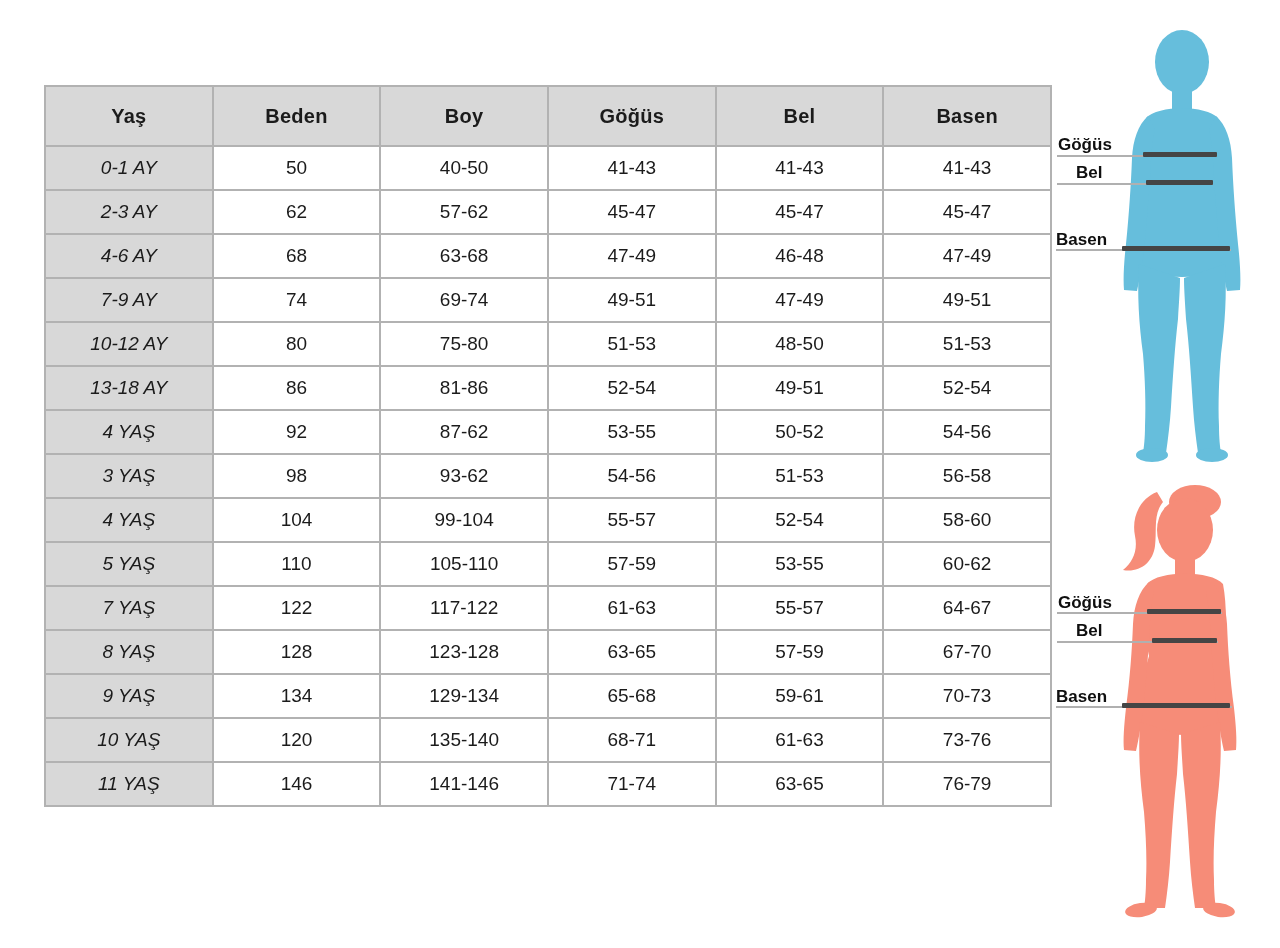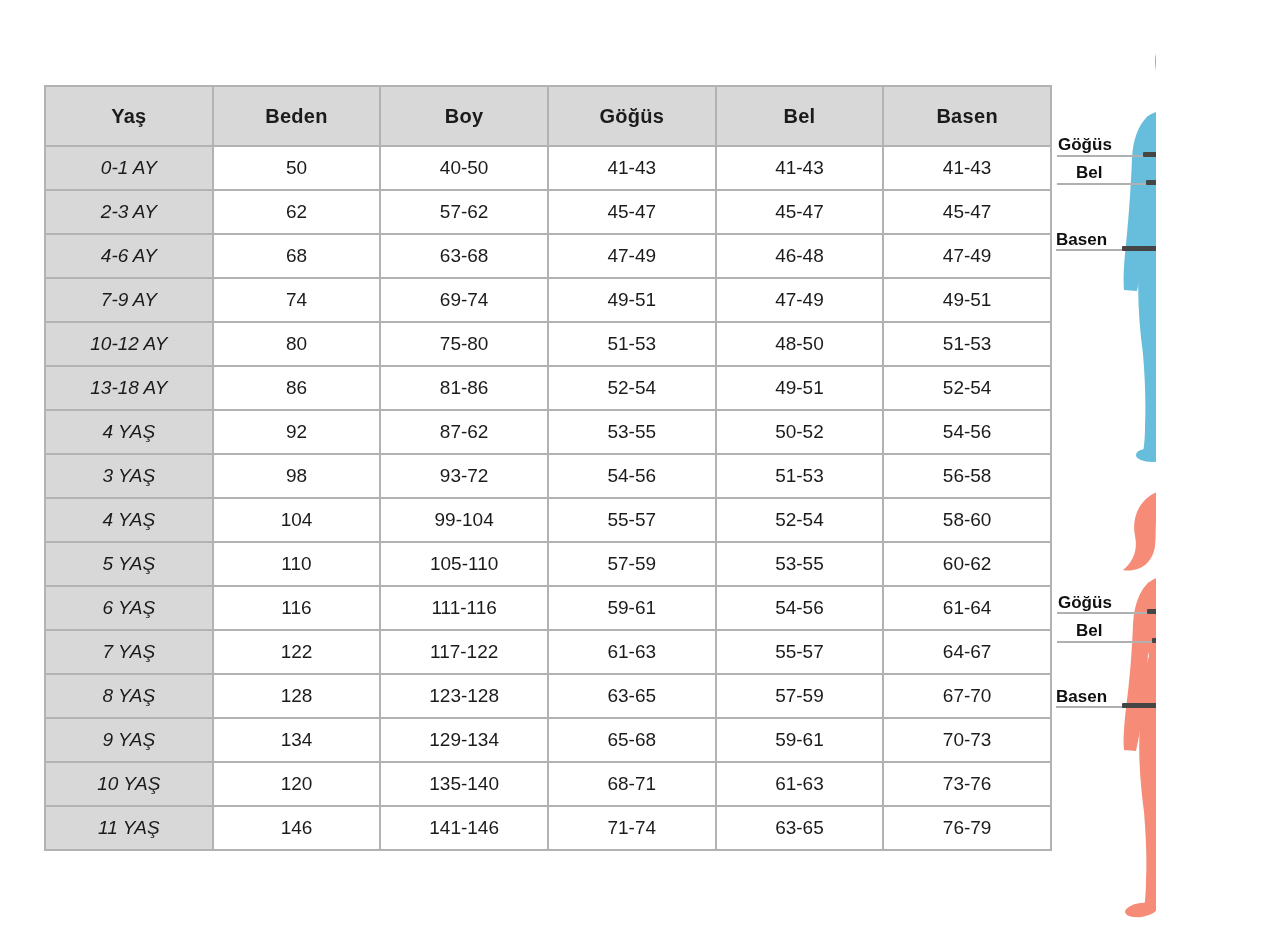--- a/index.html
+++ b/index.html
@@ -9,21 +9,21 @@
     --rowhead-bg:#d8d8d8;
     --cell-bg:#ffffff;
     --border:#b2b2b2;
     --text:#1b1b1b;
     --band:#454545;
     --guide:#b0b0b0;
     --page-bg:#ffffff;
   }
   html,body{margin:0;padding:0;background:var(--page-bg);}
   body{font-family:"Liberation Sans", sans-serif;color:var(--text);}
-  .stage{position:relative;width:1156px;height:948px;background:var(--page-bg);overflow:hidden;}
+  .stage{position:relative;width:1280px;height:948px;background:var(--page-bg);overflow:hidden;}
 
   
   table.size{
     position:absolute;left:44px;top:85px;width:1008px;
     border-collapse:collapse;table-layout:fixed;
   }
   table.size th, table.size td{
     border:2px solid var(--border);
     text-align:center;vertical-align:middle;
     color:var(--text);
@@ -119,48 +119,40 @@
           <td class="rowhead">4 YAŞ</td>
           <td>92</td>
           <td>87-62</td>
           <td>53-55</td>
           <td>50-52</td>
           <td>54-56</td>
         </tr>
         <tr>
           <td class="rowhead">3 YAŞ</td>
           <td>98</td>
-          <td>93-72</td>
+          <td>93-62</td>
           <td>54-56</td>
           <td>51-53</td>
           <td>56-58</td>
         </tr>
         <tr>
           <td class="rowhead">4 YAŞ</td>
           <td>104</td>
           <td>99-104</td>
           <td>55-57</td>
           <td>52-54</td>
           <td>58-60</td>
         </tr>
         <tr>
           <td class="rowhead">5 YAŞ</td>
           <td>110</td>
           <td>105-110</td>
           <td>57-59</td>
           <td>53-55</td>
           <td>60-62</td>
-        </tr>
-        <tr>
-          <td class="rowhead">6 YAŞ</td>
-          <td>116</td>
-          <td>111-116</td>
-          <td>59-61</td>
-          <td>54-56</td>
-          <td>61-64</td>
         </tr>
         <tr>
           <td class="rowhead">7 YAŞ</td>
           <td>122</td>
           <td>117-122</td>
           <td>61-63</td>
           <td>55-57</td>
           <td>64-67</td>
         </tr>
         <tr>

